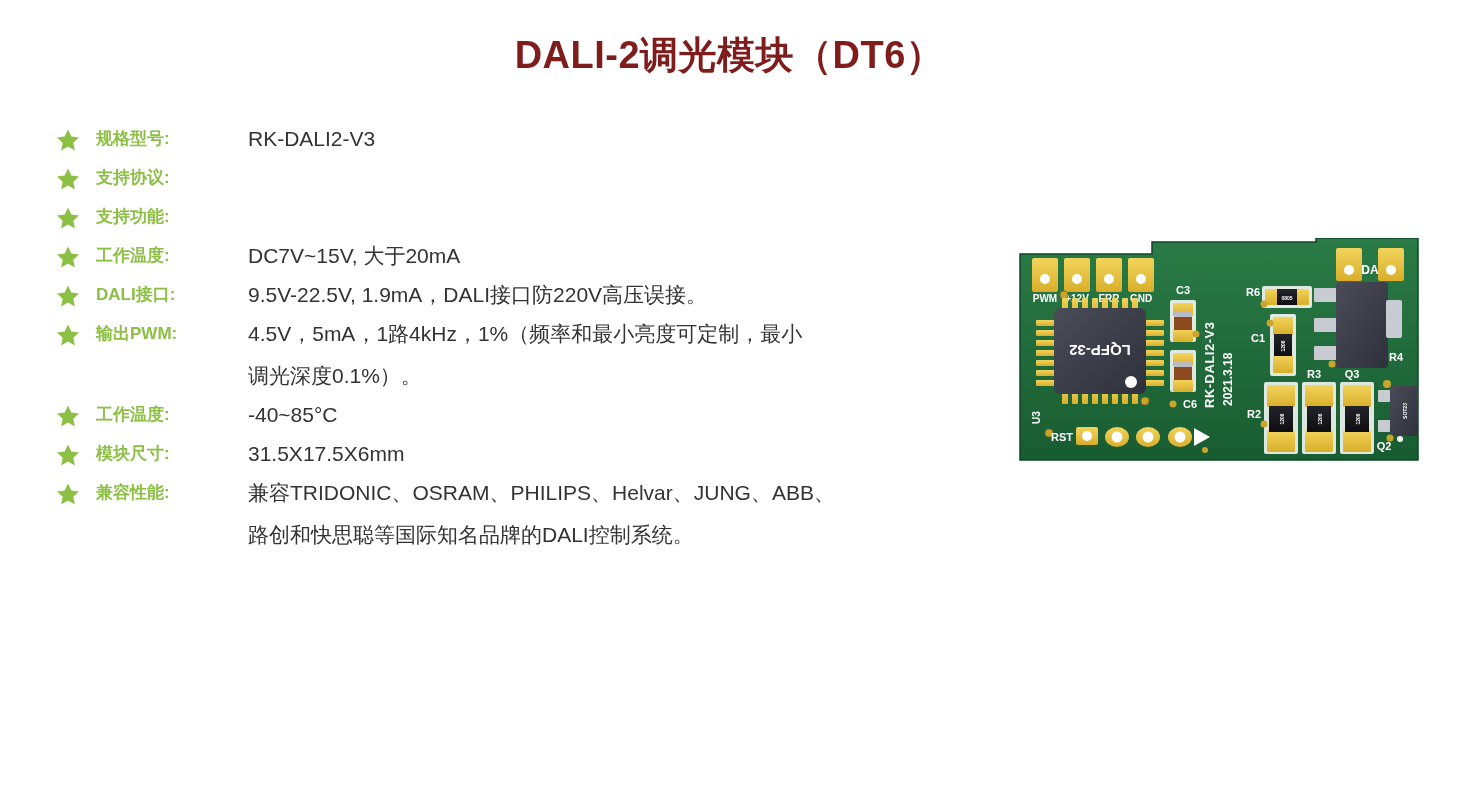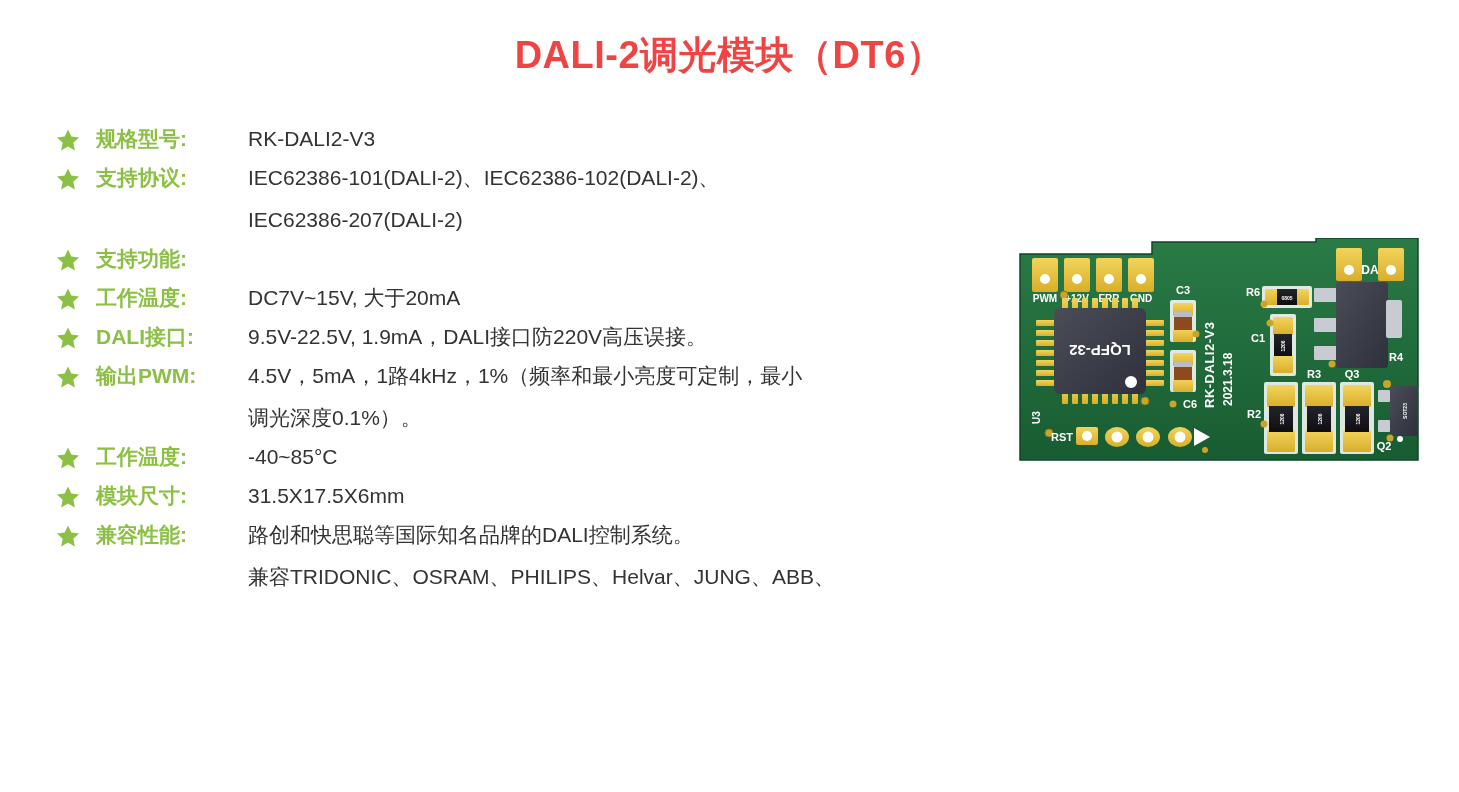--- a/index.html
+++ b/index.html
@@ -17,21 +17,21 @@
 
   
   .page-title {
     position: absolute;
     top: 30px;
     left: 0;
     width: 1459px;
     text-align: center;
     font-size: 38px;
     font-weight: bold;
-    color: #ef4444;
+    color: #7f1d1d;
     letter-spacing: 0.5px;
     white-space: nowrap;
   }
 
   
   .spec-list {
     position: absolute;
     top: 124px;
     left: 56px;
     width: 940px;
@@ -48,21 +48,21 @@
     line-height: 1;
   }
   .star-icon {
     display: block;
     width: 24px;
     height: 24px;
   }
   .label-cell {
     flex: 0 0 152px;
     width: 152px;
-    font-size: 21px;
+    font-size: 17px;
     font-weight: bold;
     color: #8CC045;
     line-height: 30px;
     white-space: nowrap;
   }
   .value-cell {
     flex: 1 1 auto;
     font-size: 21px;
     color: #333333;
     line-height: 30px;
@@ -109,24 +109,20 @@
     </div>
   </div>
 
   <div class="spec-row">
     <div class="star-cell">
       <svg class="star-icon" viewBox="0 0 24 24">
         <polygon points="12,1.5 15.3,8.6 23,9.5 17.3,14.7 18.9,22.4 12,18.5 5.1,22.4 6.7,14.7 1,9.5 8.7,8.6" fill="#8CC045"></polygon>
       </svg>
     </div>
     <div class="label-cell">支持协议:</div>
-    <div class="value-cell">
-      <span class="value-line">IEC62386-101(DALI-2)、IEC62386-102(DALI-2)、</span>
-      <span class="value-line">IEC62386-207(DALI-2)</span>
-    </div>
   </div>
 
   <div class="spec-row">
     <div class="star-cell">
       <svg class="star-icon" viewBox="0 0 24 24">
         <polygon points="12,1.5 15.3,8.6 23,9.5 17.3,14.7 18.9,22.4 12,18.5 5.1,22.4 6.7,14.7 1,9.5 8.7,8.6" fill="#8CC045"></polygon>
       </svg>
     </div>
     <div class="label-cell">支持功能:</div>
   </div>
@@ -195,22 +191,22 @@
 
 
   <div class="spec-row">
     <div class="star-cell">
       <svg class="star-icon" viewBox="0 0 24 24">
         <polygon points="12,1.5 15.3,8.6 23,9.5 17.3,14.7 18.9,22.4 12,18.5 5.1,22.4 6.7,14.7 1,9.5 8.7,8.6" fill="#8CC045"></polygon>
       </svg>
     </div>
     <div class="label-cell">兼容性能:</div>
     <div class="value-cell">
+      <span class="value-line">兼容TRIDONIC、OSRAM、PHILIPS、Helvar、JUNG、ABB、</span>
       <span class="value-line">路创和快思聪等国际知名品牌的DALI控制系统。</span>
-      <span class="value-line">兼容TRIDONIC、OSRAM、PHILIPS、Helvar、JUNG、ABB、</span>
     </div>
   </div>
 
 </div>
 
 <div class="pcb-wrap">
   <svg class="pcb-svg" viewBox="0 0 402 224">
     <defs>
       <linearGradient id="gSolder" x1="0" y1="0" x2="0" y2="1">
         <stop offset="0" stop-color="#2A7B46"></stop>

